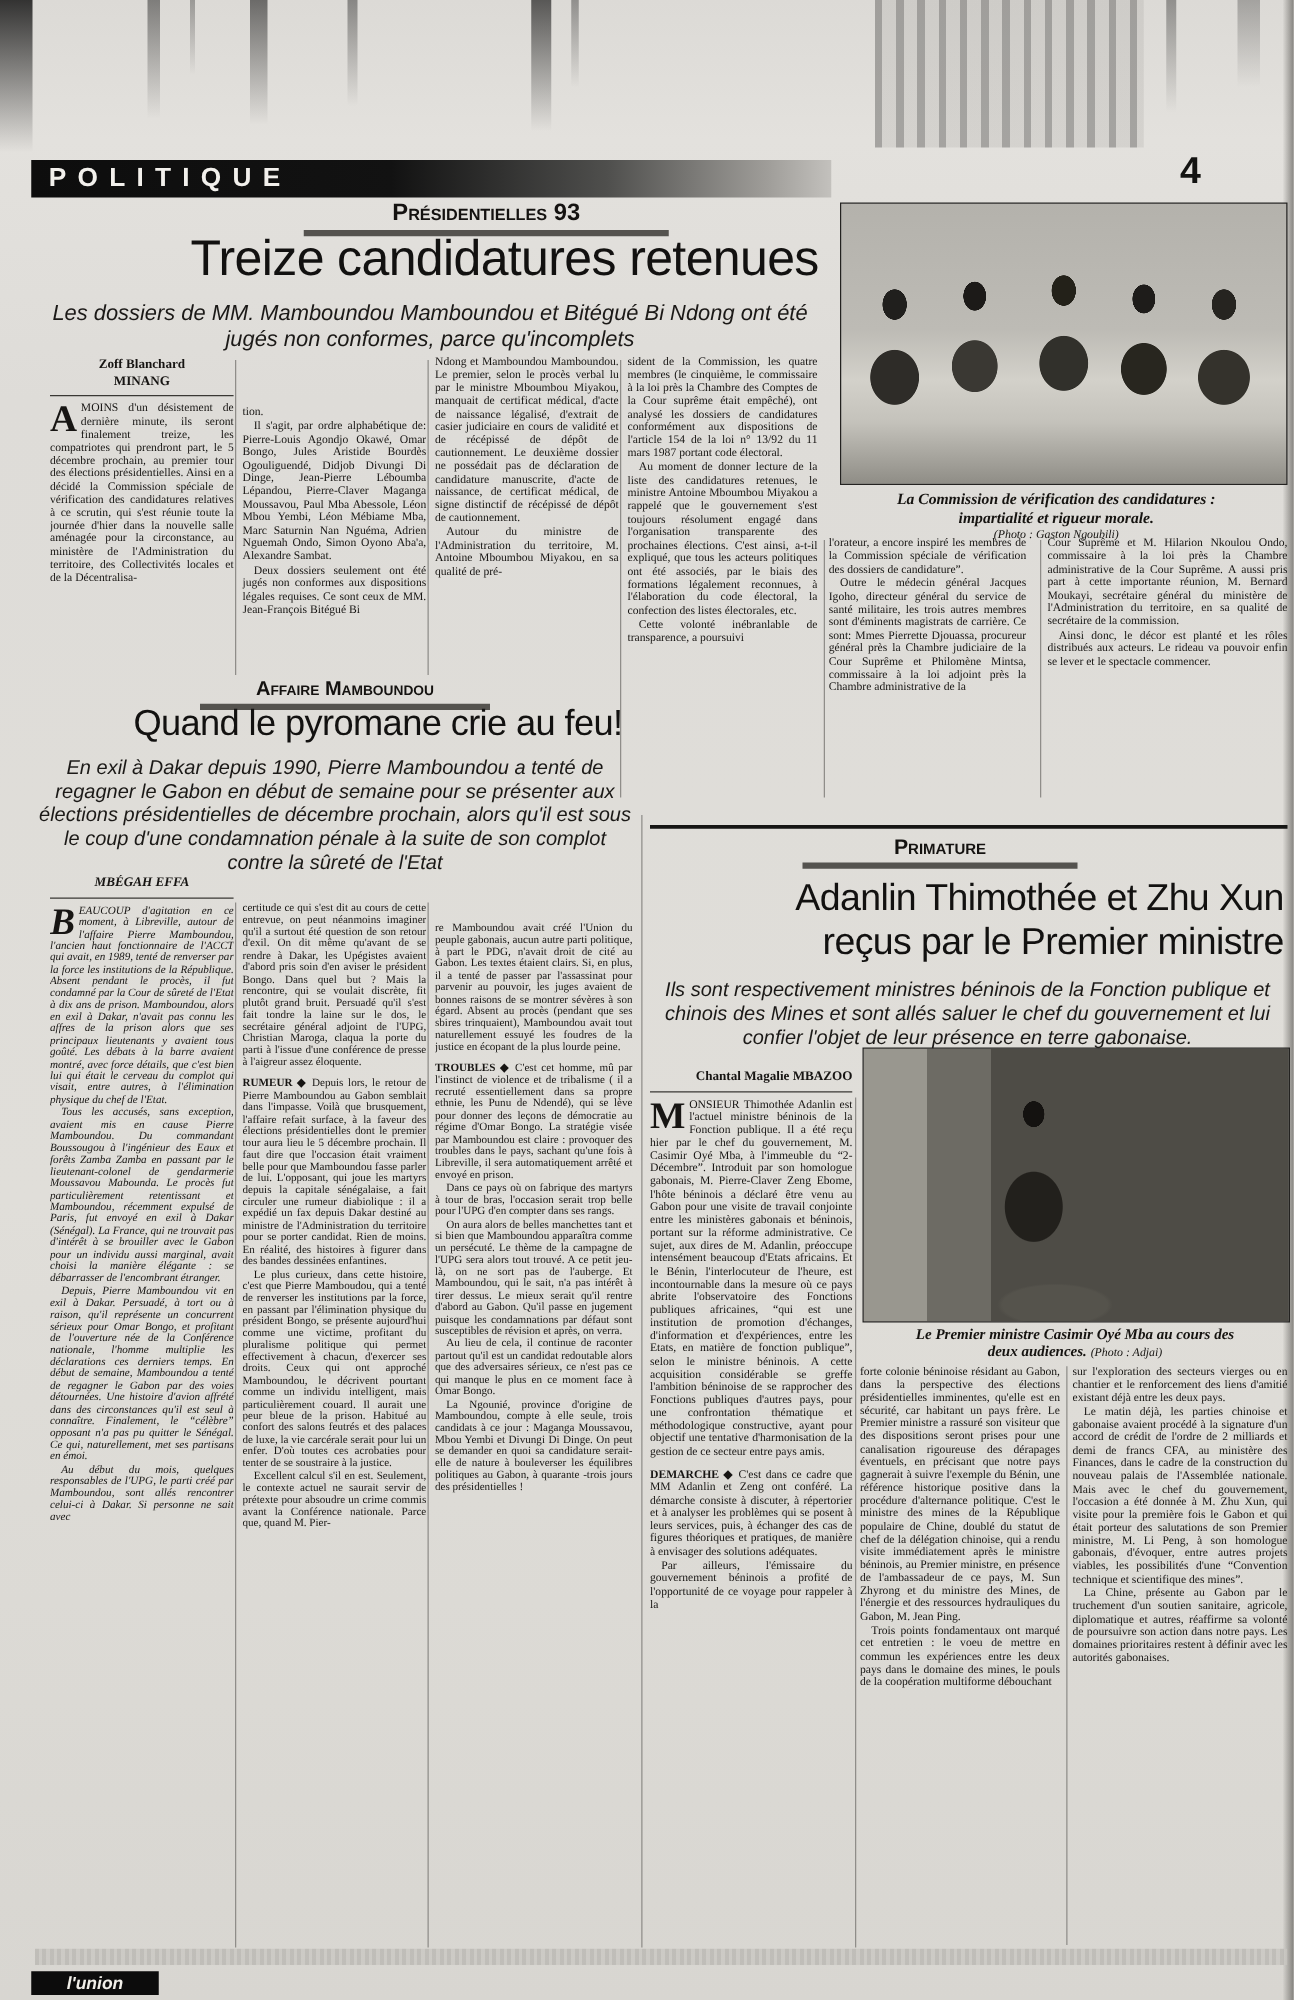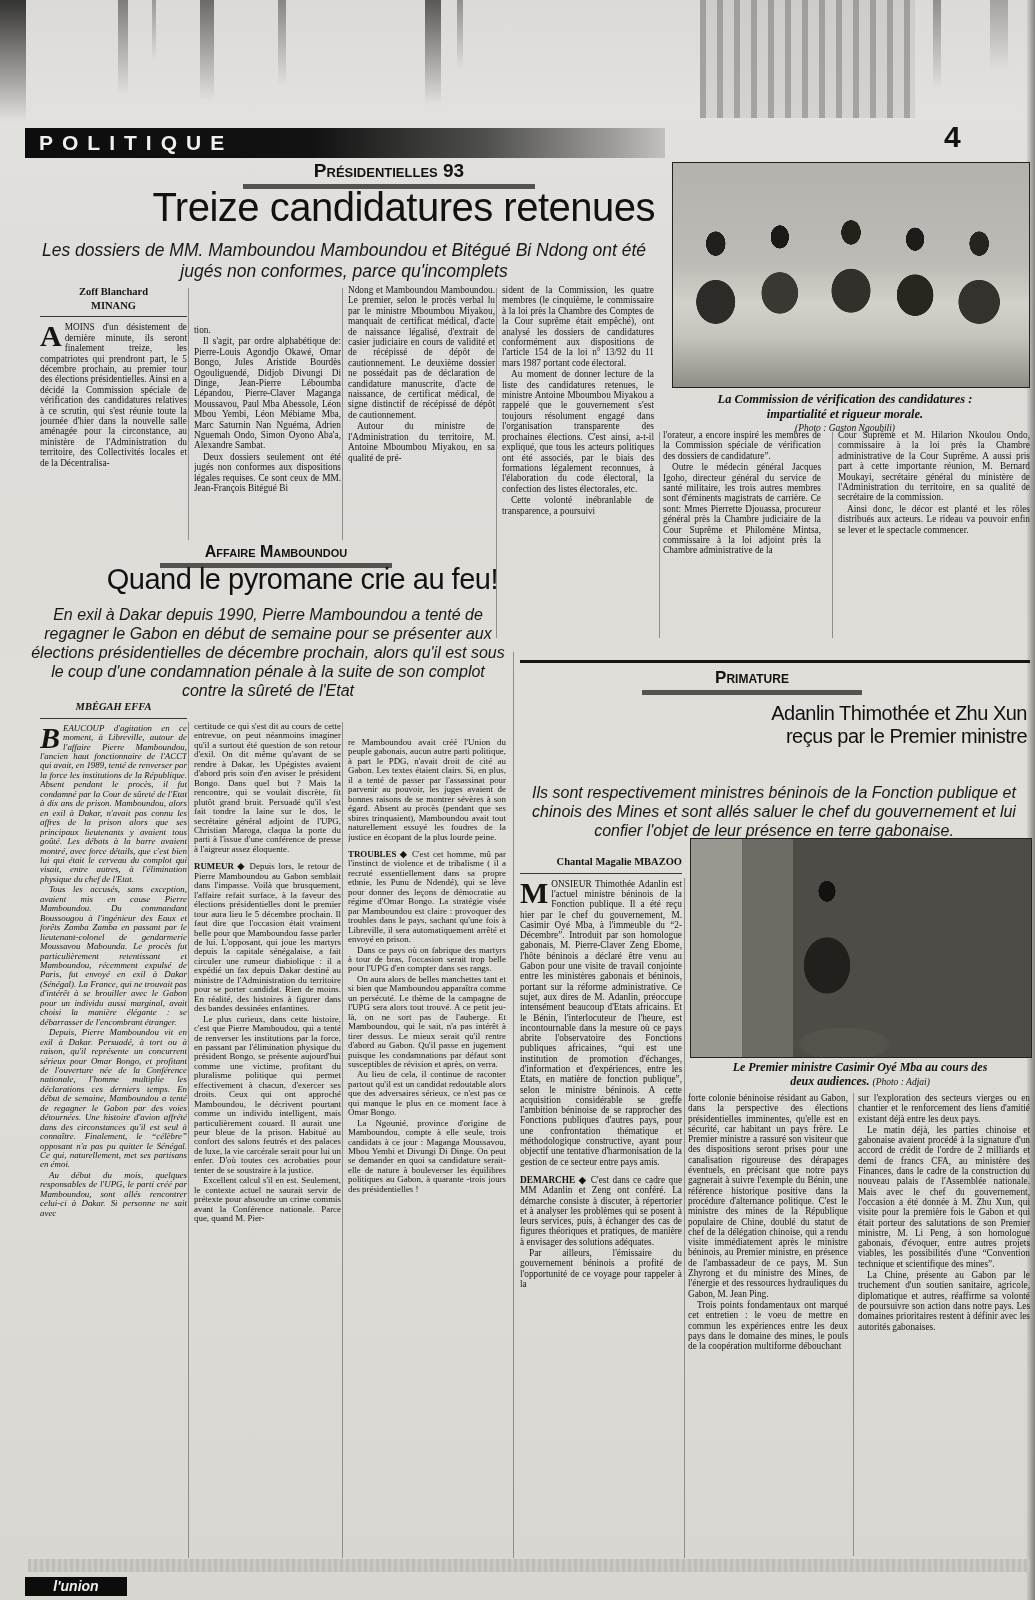--- a/index.html
+++ b/index.html
@@ -163,21 +163,21 @@
       <p>La Ngounié, province d'origine de Mamboundou, compte à elle seule, trois candidats à ce jour : Maganga Moussavou, Mbou Yembi et Divungi Di Dinge. On peut se demander en quoi sa candidature serait-elle de nature à bouleverser les équilibres politiques au Gabon, à quarante -trois jours des présidentielles !</p>
     </div>
   </div>
 
   <div class="art3">
     <div class="hrule" style="left:520px;top:660px;width:510px;height:3px;"></div>
     <div class="kicker" style="left:642px;top:668px;width:220px;font-size:17px;">
       <span>Primature</span>
       <div class="krule"></div>
     </div>
-    <div class="headline" style="left:535px;top:702px;width:492px;font-size:20px;line-height:1.15;">
+    <div class="headline" style="left:535px;top:702px;width:492px;font-size:30px;line-height:1.15;">
       <div>Adanlin Thimothée et Zhu Xun</div>
       <div>reçus par le Premier ministre</div>
     </div>
     <div class="standfirst" style="left:520px;top:784px;width:508px;font-size:16px;line-height:1.18;">Ils sont respectivement ministres béninois de la Fonction publique et chinois des Mines et sont allés saluer le chef du gouvernement et lui confier l'objet de leur présence en terre gabonaise.</div>
 
     <div class="acol bt" style="left:520px;top:855px;width:162px;height:703px;">
       <div class="byline left">Chantal Magalie MBAZOO</div>
       <p class="ni"><span class="dc">M</span><span>ONSIEUR Thimothée Adanlin est l'actuel ministre béninois de la Fonction publique. Il a été reçu hier par le chef du gouvernement, M. Casimir Oyé Mba, à l'immeuble du “2-Décembre”. Introduit par son homologue gabonais, M. Pierre-Claver Zeng Ebome, l'hôte béninois a déclaré être venu au Gabon pour une visite de travail conjointe entre les ministères gabonais et béninois, portant sur la réforme administrative. Ce sujet, aux dires de M. Adanlin, préoccupe intensément beaucoup d'Etats africains. Et le Bénin, l'interlocuteur de l'heure, est incontournable dans la mesure où ce pays abrite l'observatoire des Fonctions publiques africaines, “qui est une institution de promotion d'échanges, d'information et d'expériences, entre les Etats, en matière de fonction publique”, selon le ministre béninois. A cette acquisition considérable se greffe l'ambition béninoise de se rapprocher des Fonctions publiques d'autres pays, pour une confrontation thématique et méthodologique constructive, ayant pour objectif une tentative d'harmonisation de la gestion de ce secteur entre pays amis.</span></p>
       <p class="ni gap"><b class="lead">DEMARCHE ◆</b> <span>C'est dans ce cadre que MM Adanlin et Zeng ont conféré. La démarche consiste à discuter, à répertorier et à analyser les problèmes qui se posent à leurs services, puis, à échanger des cas de figures théoriques et pratiques, de manière à envisager des solutions adéquates.</span></p>
       <p>Par ailleurs, l'émissaire du gouvernement béninois a profité de l'opportunité de ce voyage pour rappeler à la</p>

